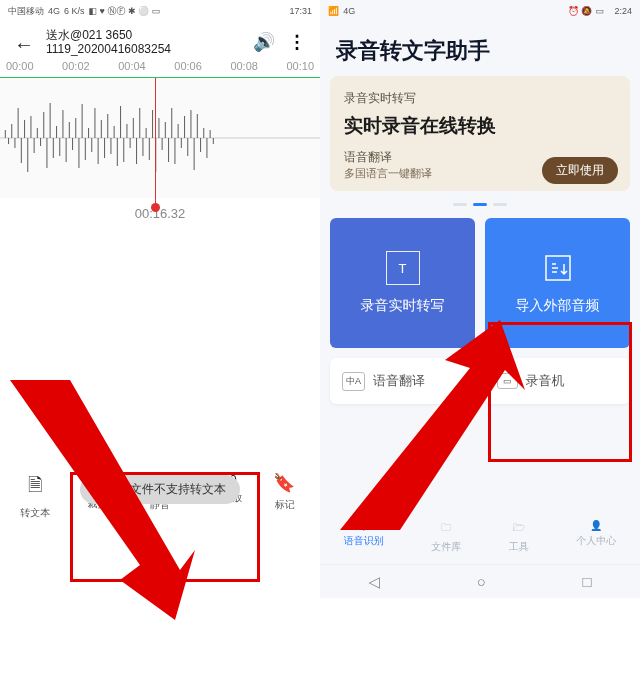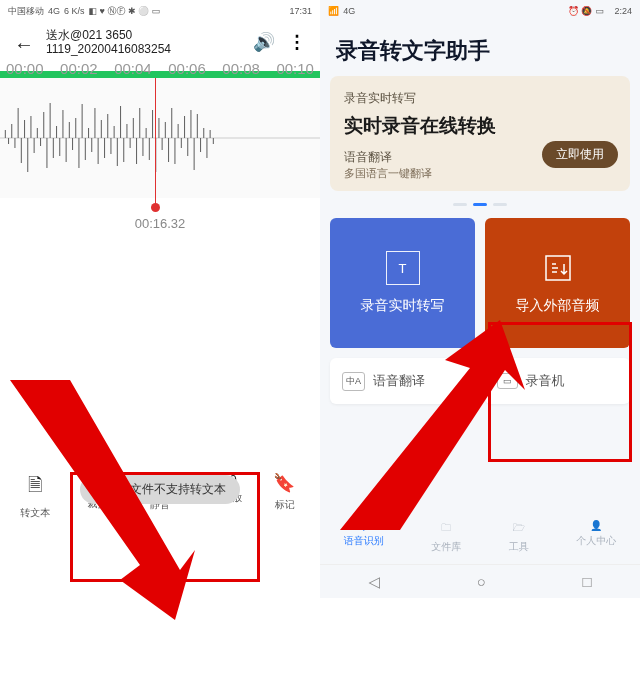--- a/index.html
+++ b/index.html
@@ -6,50 +6,50 @@
   body{width:640px;height:686px;background:#fff;display:flex;position:relative;overflow:hidden;}
   .phone{width:320px;height:598px;position:relative;background:#fff;}
   .phone.right{background:#f5f7fa;}
   .sbar{height:22px;font-size:9px;color:#555;display:flex;align-items:center;padding:0 8px;justify-content:space-between;}
   .sbar .l,.sbar .r{display:flex;gap:4px;align-items:center;}
   .hdr{display:flex;align-items:center;padding:6px 14px 4px;gap:12px;}
   .back{font-size:20px;color:#222;}
   .ttl{flex:1;font-size:12px;line-height:14px;color:#222;}
   .spk{font-size:18px;}
   .more{font-size:18px;font-weight:bold;}
-  .ruler{height:18px;display:flex;justify-content:space-between;font-size:15px;color:#999;padding:0 6px;border-bottom:7px solid #22c55e;}
+  .ruler{height:18px;display:flex;justify-content:space-between;font-size:11px;color:#999;padding:0 6px;border-bottom:1px solid #22c55e;}
   .wave{height:120px;position:relative;background:#fafafa;display:flex;align-items:center;justify-content:center;}
   .wave svg{width:100%;height:100px;}
   .ph{position:absolute;left:155px;top:0;bottom:-6px;width:1px;background:#e03030;}
   .ph:after{content:"";position:absolute;bottom:-8px;left:-4px;width:9px;height:9px;border-radius:50%;background:#e03030;}
   .ctime{text-align:center;font-size:32px;color:#222;margin-top:18px;letter-spacing:1px;}
-  .dur{text-align:center;font-size:13px;color:#888;margin-top:18px;}
+  .dur{text-align:center;font-size:13px;color:#888;margin-top:8px;}
   .barea{position:absolute;left:0;right:0;bottom:18px;}
   .redbox{position:absolute;border:3px solid #e10000;pointer-events:none;}
   .tools{display:flex;justify-content:space-around;align-items:flex-start;padding:8px 4px 60px;}
   .tcol{display:flex;flex-direction:column;align-items:center;gap:4px;width:56px;}
   .ticon{font-size:18px;color:#222;}
   .tlab{font-size:10px;color:#555;}
   .toast{position:absolute;bottom:76px;left:50%;transform:translateX(-50%);background:#d8d8d8;color:#333;font-size:12px;padding:6px 14px;border-radius:16px;white-space:nowrap;}
   .playb{position:absolute;bottom:18px;left:50%;transform:translateX(-50%);width:48px;height:48px;border-radius:50%;background:#fff;box-shadow:0 1px 6px rgba(0,0,0,.25);display:flex;align-items:center;justify-content:center;font-size:16px;}
   .arrow{position:absolute;pointer-events:none;}
   
   .rtitle{font-size:22px;color:#0f172a;font-weight:700;padding:14px 16px 10px;}
   .card{margin:0 10px;background:#f3ece0;border-radius:8px;padding:14px 14px 10px;position:relative;}
   .card .sm{font-size:12px;color:#5a5040;}
   .card .bg{font-size:19px;font-weight:700;color:#1a1a1a;margin:6px 0 10px;}
   .card .sm2{font-size:11px;color:#7a6a55;}
-  .cta{position:absolute;right:12px;bottom:23px;background:#6a4a2a;color:#fff;font-size:12px;padding:5px 14px;border-radius:14px;}
+  .cta{position:absolute;right:12px;bottom:7px;background:#6a4a2a;color:#fff;font-size:12px;padding:5px 14px;border-radius:14px;}
   .dots{display:flex;justify-content:center;gap:6px;margin:12px 0;}
   .dot{width:14px;height:3px;background:#dde3ea;border-radius:2px;}
   .dot.on{background:#2b7bff;}
   .grid{display:flex;gap:10px;padding:0 10px;}
   .gcard{flex:1;border-radius:6px;display:flex;flex-direction:column;align-items:center;justify-content:center;height:130px;color:#fff;font-size:14px;gap:12px;}
   .gblue1{background:#4a6cd6;}
-  .gblue2{background:#c2410c;}
+  .gblue2{background:#3b82f6;}
   .gicon{border:1px solid rgba(255,255,255,.9);width:34px;height:34px;display:flex;align-items:center;justify-content:center;font-size:13px;}
   .row2{display:flex;gap:10px;padding:10px;}
   .rcard{flex:1;background:#fff;border-radius:6px;height:46px;display:flex;align-items:center;gap:8px;padding:0 12px;font-size:13px;color:#555;box-shadow:0 1px 3px rgba(0,0,0,.06);}
   .btab{position:absolute;bottom:36px;left:0;right:0;display:flex;justify-content:space-around;padding:8px 0;}
   .bcol{display:flex;flex-direction:column;align-items:center;gap:3px;font-size:10px;color:#aab2bd;}
   .bcol.on{color:#2b7bff;}
   .nav{position:absolute;bottom:0;left:0;right:0;height:34px;display:flex;justify-content:space-around;align-items:center;color:#888;font-size:15px;border-top:1px solid #eee;}
 </style>
 </head>
 <body>

